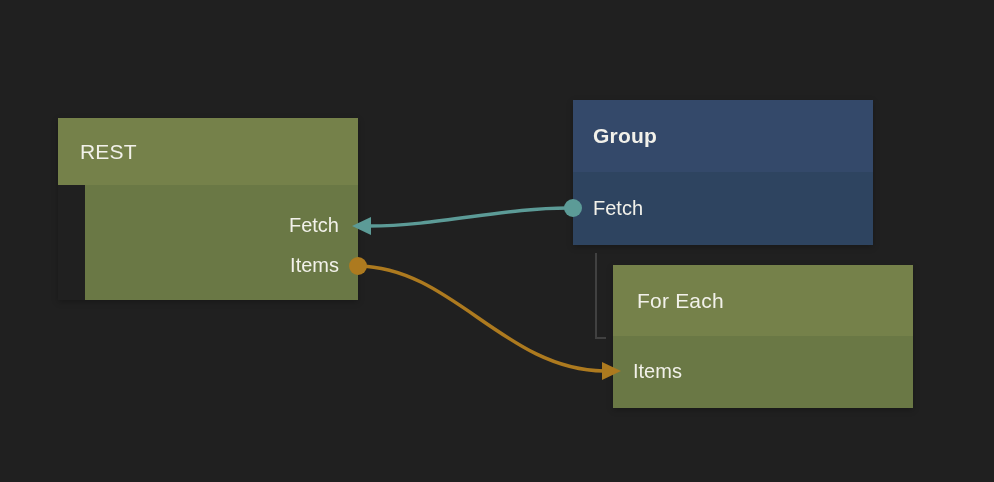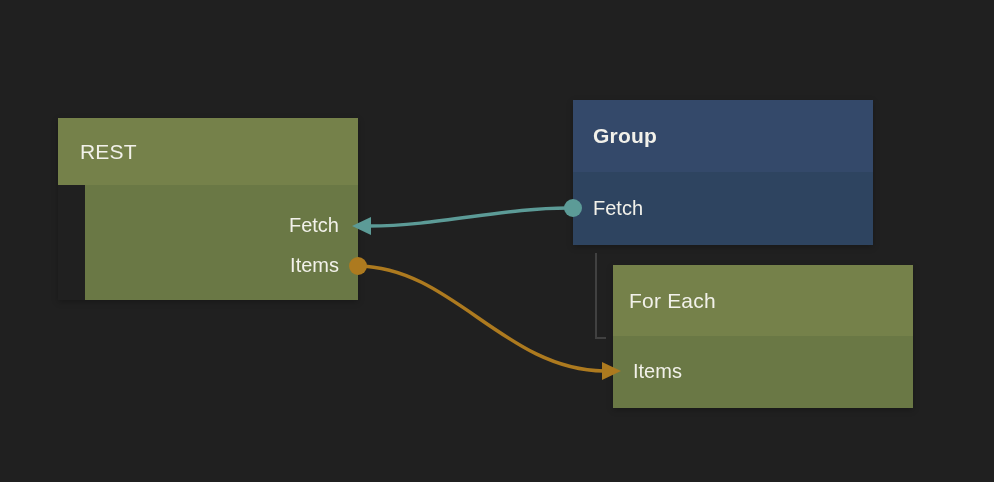--- a/index.html
+++ b/index.html
@@ -37,21 +37,21 @@
   #node-rest { left: 58px; top: 118px; height: 182px; }
   #node-rest .node-header { height: 67px; background: var(--olive-header, #75814A); padding-left: 22px; }
   #node-rest .node-body { height: 115px; background: var(--olive-body, #6A7845); padding: 20px 19px 0 0; box-sizing: border-box; margin-left: 27px; }
   #node-rest .port-row { justify-content: flex-end; }
   
   #node-group { left: 573px; top: 100px; height: 145px; }
   #node-group .node-header { height: 72px; background: var(--blue-header, #34496A); padding-left: 20px; font-weight: bold; }
   #node-group .node-body { height: 73px; background: var(--blue-body, #2E4460); padding: 16px 0 0 20px; box-sizing: border-box; }
   
   #node-foreach { left: 613px; top: 265px; height: 143px; }
-  #node-foreach .node-header { height: 71px; background: var(--olive-header, #75814A); padding-left: 16px; text-align: right; }
+  #node-foreach .node-header { height: 71px; background: var(--olive-header, #75814A); padding-left: 24px; text-align: right; }
   #node-foreach .node-body { height: 72px; background: var(--olive-body, #6A7845); padding: 15px 0 0 20px; box-sizing: border-box; }
 
   #connections {
     position: absolute;
     left: 0; top: 0;
     width: 994px; height: 482px;
     z-index: 5;
     pointer-events: none;
   }
 </style>

